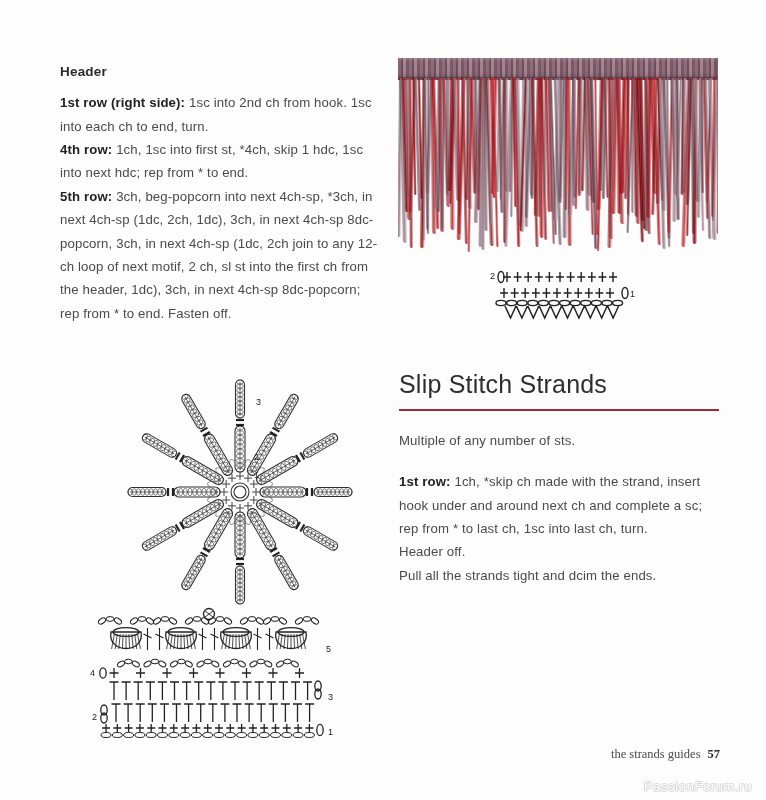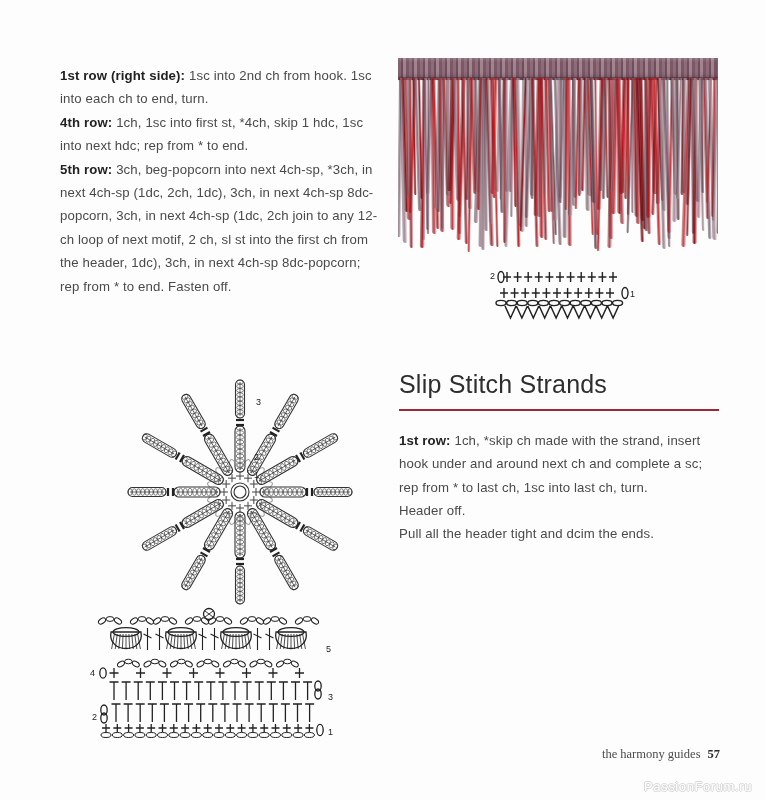--- a/index.html
+++ b/index.html
@@ -158,20 +158,21 @@
       -1px 0 #d8d8d8, 1px 0 #d8d8d8,
       0 -1px #d8d8d8, 0 1px #d8d8d8;
   }
 </style>
 </head>
 <body>
 
 <div class="page">
 
   <div class="left-col">
+    <div class="sec-head">Header</div>
     <p class="para">
       <b>1st row (right side):</b><span> 1sc into 2nd ch from hook. 1sc into each ch to end, turn.</span>
     </p>
     <p class="para">
       <b>4th row:</b><span> 1ch, 1sc into first st, *4ch, skip 1 hdc, 1sc into next hdc; rep from * to end.</span>
     </p>
     <p class="para">
       <b>5th row:</b><span> 3ch, beg-popcorn into next 4ch-sp, *3ch, in next 4ch-sp (1dc, 2ch, 1dc), 3ch, in next 4ch-sp 8dc-popcorn, 3ch, in next 4ch-sp (1dc, 2ch join to any 12-ch loop of next motif, 2 ch, sl st into the first ch from the header, 1dc), 3ch, in next 4ch-sp 8dc-popcorn; rep from * to end. Fasten off.</span>
     </p>
   </div>
@@ -990,33 +991,36 @@
       <text id="hc-l2" x="4" y="116" font-family="Liberation Sans, sans-serif" font-size="9" fill="#222">2</text>
       <text id="hc-l1" x="240" y="131" font-family="Liberation Sans, sans-serif" font-size="9" fill="#222">1</text>
     </svg>
   </div>
 
   <div class="right-col">
     <h1 class="title">Slip Stitch Strands</h1>
     <div class="rule"></div>
 
     <div class="rblock">
+      <p class="para">
+        <span>Multiple of any number of sts.</span>
+      </p>
     </div>
 
     <div class="rblock">
       <p class="para">
         <b>1st row:</b><span> 1ch, *skip ch made with the strand, insert hook under and around next ch and complete a sc; rep from * to last ch, 1sc into last ch, turn.</span>
       </p>
       <p class="para">
         <span>Header off.</span>
       </p>
       <p class="para">
-        <span>Pull all the header tight and dcim the ends.</span>
+        <span>Pull all the strands tight and dcim the ends.</span>
       </p>
     </div>
   </div>
 
   <div class="footer">
-    <span>the harmony guides</span><span class="pageno">57</span>
+    <span>the strands guides</span><span class="pageno">57</span>
   </div>
   <div class="watermark">PassionForum.ru</div>
 
 </div>
 
 </body></html>

